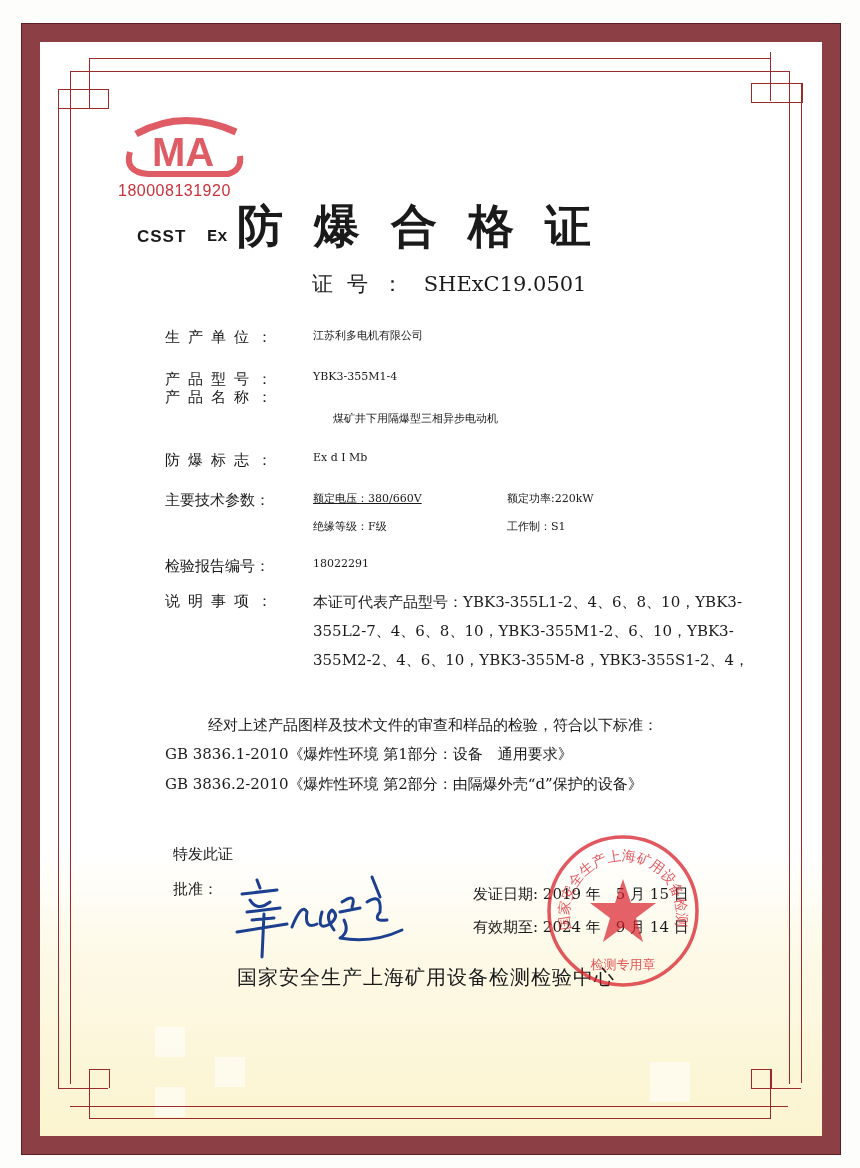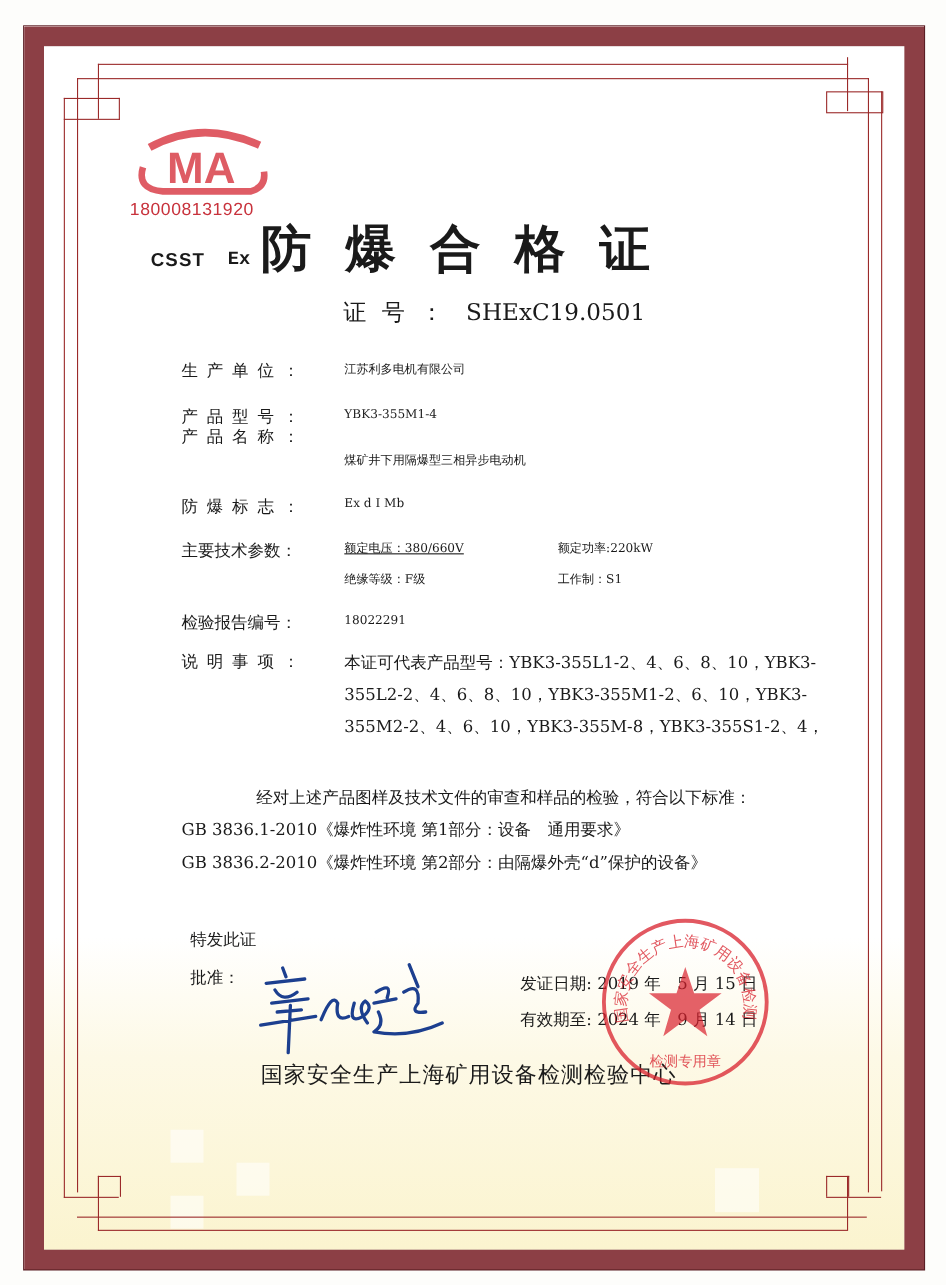--- a/index.html
+++ b/index.html
@@ -97,46 +97,46 @@
 <div class="v" style="top:328px;">江苏利多电机有限公司</div>
 
 <div class="row" style="top:370px;">
   <span class="k sp">产品型号：</span>
 </div>
 <div class="v" style="top:370px;">YBK3-355M1-4</div>
 
 <div class="row" style="top:388px;">
   <span class="k sp">产品名称：</span>
 </div>
-<div class="v" style="top:411px;">煤矿井下用隔爆型三相异步电动机</div>
+<div class="v" style="top:411px;margin-left:20px;">煤矿井下用隔爆型三相异步电动机</div>
 
 <div class="row" style="top:451px;">
   <span class="k sp">防爆标志：</span>
 </div>
 <div class="v" style="top:451px;">Ex d I Mb</div>
 
 <div class="row" style="top:491px;">主要技术参数：</div>
 <div class="v" style="top:491px;text-decoration:underline;">额定电压：380/660V</div>
 <div class="v" style="top:491px;left:507px;">额定功率:220kW</div>
 <div class="v" style="top:519px;">绝缘等级：F级</div>
 <div class="v" style="top:519px;left:507px;">工作制：S1</div>
 
 <div class="row" style="top:557px;">检验报告编号：</div>
 <div class="v" style="top:557px;">18022291</div>
 
 <div class="row" style="top:592px;">
   <span class="k sp">说明事项：</span>
 </div>
 <div class="notes">
   <div>本证可代表产品型号：YBK3-355L1-2、4、6、8、10，YBK3-</div>
-  <div>355L2-2、4、6、8、10，YBK3-355M1-2、6、10，YBK3-</div>
+  <div>355L2-7、4、6、8、10，YBK3-355M1-2、6、10，YBK3-</div>
   <div>355M2-2、4、6、10，YBK3-355M-8，YBK3-355S1-2、4，</div>
 </div>
 
-<div class="std" style="left:208px;top:716px;margin-left:25px;">经对上述产品图样及技术文件的审查和样品的检验，符合以下标准：</div>
+<div class="std" style="left:208px;top:716px;">经对上述产品图样及技术文件的审查和样品的检验，符合以下标准：</div>
 <div class="std" style="left:165px;top:745px;">GB 3836.1-2010《爆炸性环境 第1部分：设备　通用要求》</div>
 <div class="std" style="left:165px;top:775px;">GB 3836.2-2010《爆炸性环境 第2部分：由隔爆外壳“d”保护的设备》</div>
 
 <div class="std" style="left:173px;top:845px;">特发此证</div>
 <div class="std" style="left:173px;top:880px;">批准：</div>
 
 <div class="sig">
   <svg width="180" height="90" viewBox="0 0 180 90">
     <g fill="none" stroke="#1c3f8f" stroke-width="3" stroke-linecap="round" stroke-linejoin="round">
       <path d="M25 8 L28 16 M10 22 L45 18 M18 28 Q25 40 38 30 M15 40 L48 36 M20 48 L42 46 M5 60 L55 52 M32 42 L30 85"></path>

